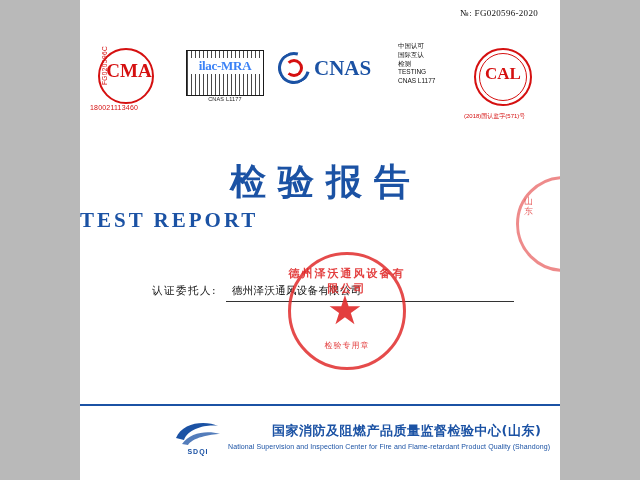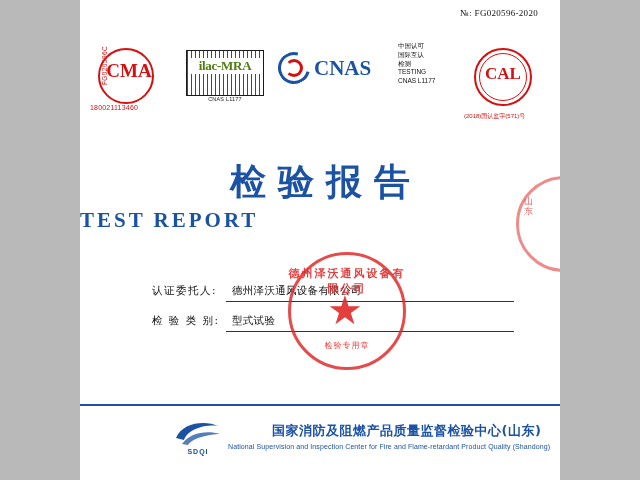--- a/index.html
+++ b/index.html
@@ -63,21 +63,21 @@
     border:1px solid #1a1a1a;box-sizing:border-box;
     background:#fff;
   }
   .ilac .hatch{
     position:absolute;left:0;top:0;width:100%;height:100%;
     background:repeating-linear-gradient(90deg,#1a1a1a 0 1px,transparent 1px 4px);
     opacity:.8;
   }
   .ilac .label{
     position:absolute;left:2px;top:14px;width:74px;text-align:center;
-    font-size:13px;font-weight:bold;color:#4d7c0f;background:#fff;
+    font-size:13px;font-weight:bold;color:#3b82f6;background:#fff;
     font-family:"Liberation Serif","DejaVu Serif",serif;
     letter-spacing:-.3px;
   }
   .ilac .sub{
     position:absolute;left:0;top:52px;width:78px;text-align:center;
     font-size:5.5px;color:#222;letter-spacing:.2px;
   }
 
   
   .cnas{position:absolute;left:198px;top:12px;width:112px;height:64px;}
@@ -270,25 +270,20 @@
   <div class="title-cn">检验报告</div>
   <div class="title-en">TEST REPORT</div>
 
   <div class="seal-right"></div>
   <div class="seal-right-txt">山东</div>
 
   <div class="fields">
     <div class="field">
       <span class="lab">认证委托人:</span>
       <span class="val">德州泽沃通风设备有限公司</span>
-      <span class="rule"></span>
-    </div>
-    <div class="field">
-      <span class="lab">检 验 类 别:</span>
-      <span class="val">型式试验</span>
       <span class="rule"></span>
     </div>
   </div>
 
   <div class="seal">
     <div class="ring"></div>
     <div class="arc">德州泽沃通风设备有限公司</div>
     <div class="star">★</div>
     <div class="arc2">检验专用章</div>
   </div>

